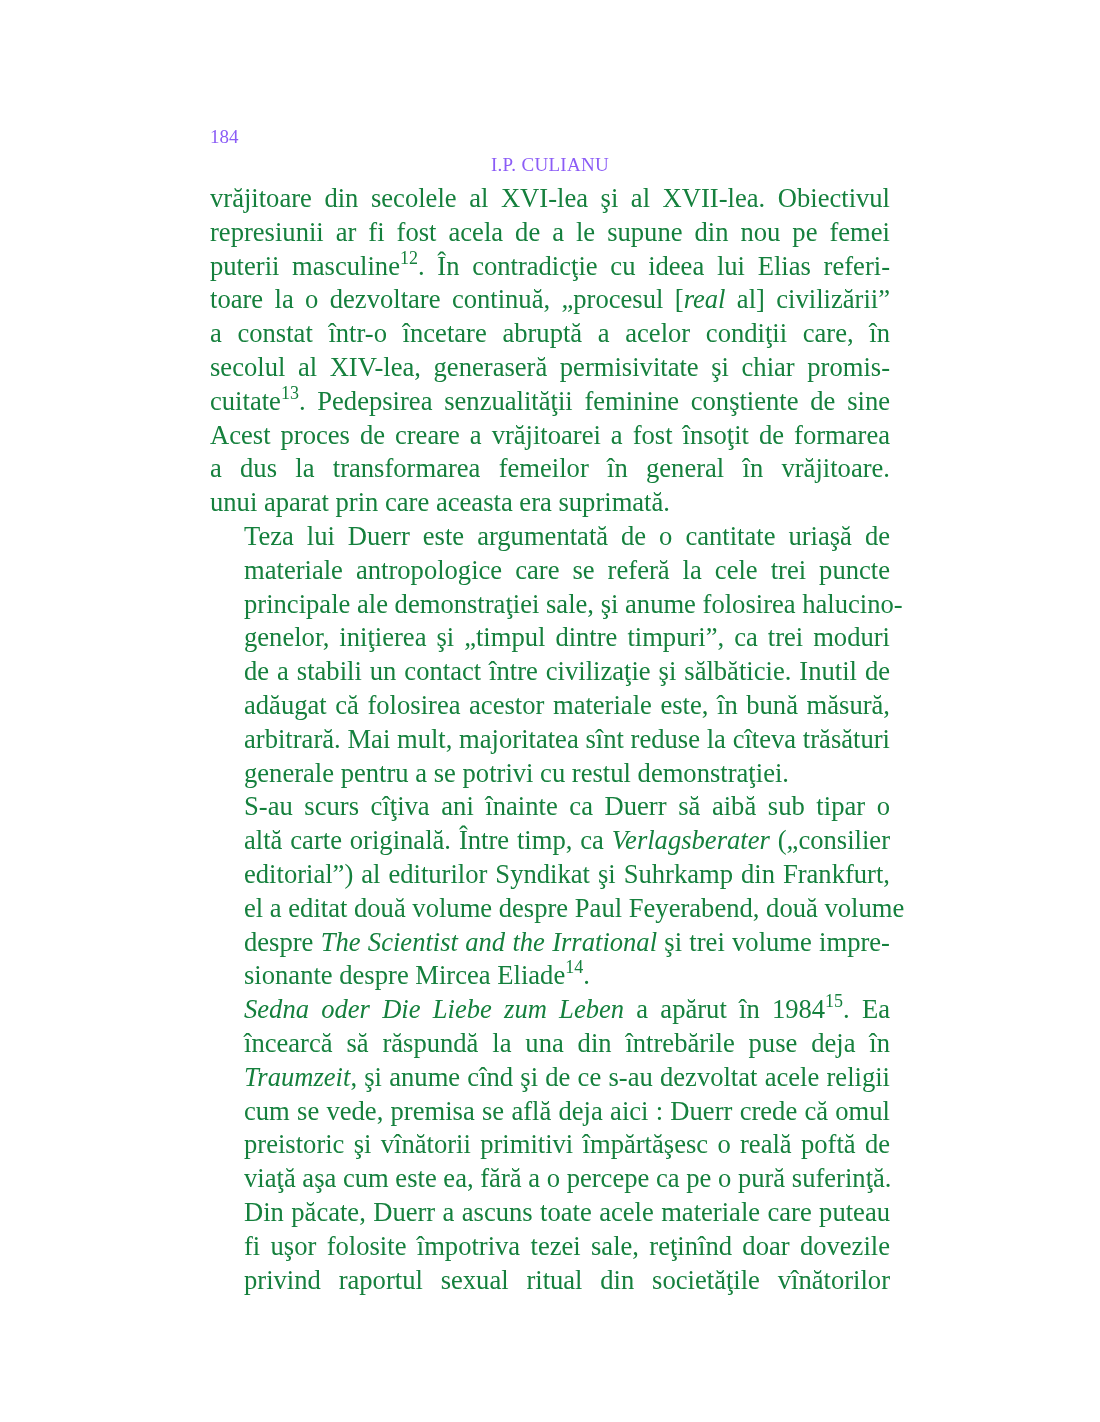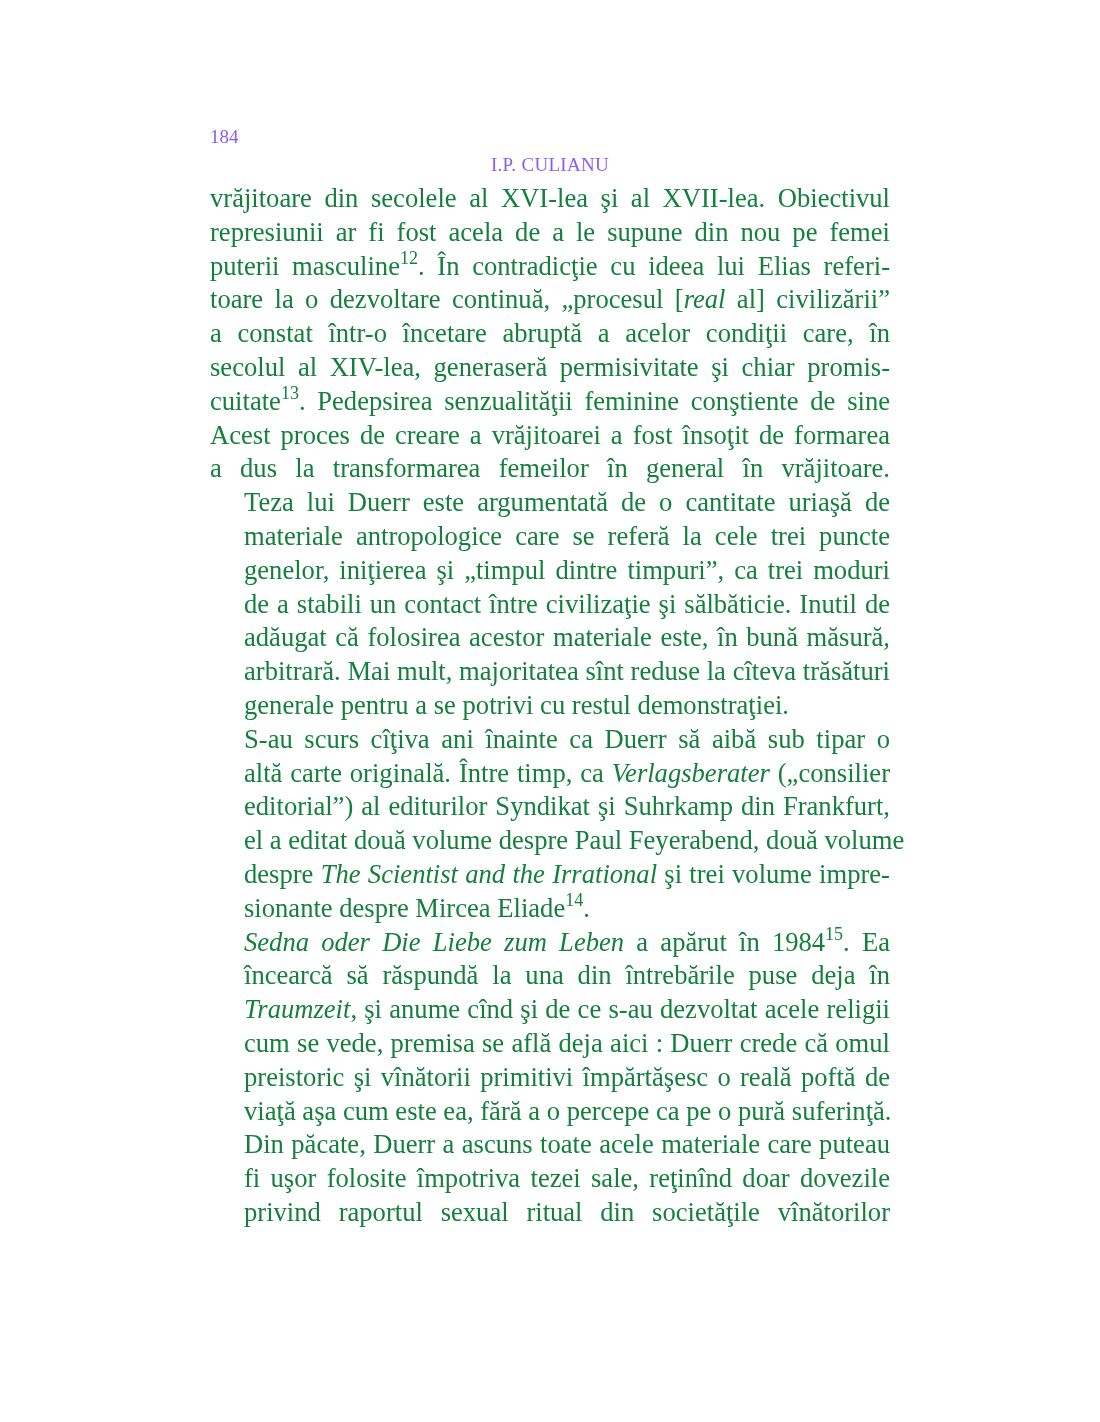--- a/index.html
+++ b/index.html
@@ -30,24 +30,26 @@
       <div class="para">
         <span class="line">vrăjitoare din secolele al XVI-lea şi al XVII-lea. Obiectivul</span>
         <span class="line">represiunii ar fi fost acela de a le supune din nou pe femei</span>
         <span class="line">puterii masculine<sup>12</sup>. În contradicţie cu ideea lui Elias referi-</span>
         <span class="line">toare la o dezvoltare continuă, „procesul [<em>real</em> al] civilizării”</span>
         <span class="line">a constat într-o încetare abruptă a acelor condiţii care, în</span>
         <span class="line">secolul al XIV-lea, generaseră permisivitate şi chiar promis-</span>
         <span class="line">cuitate<sup>13</sup>. Pedepsirea senzualităţii feminine conştiente de sine</span>
         <span class="line">Acest proces de creare a vrăjitoarei a fost însoţit de formarea</span>
         <span class="line">a dus la transformarea femeilor în general în vrăjitoare.</span>
+        <span class="line last">unui aparat prin care aceasta era suprimată.</span>
       </div>
       <div class="para indent">
         <span class="line" style="text-indent: 34px;">Teza lui Duerr este argumentată de o cantitate uriaşă de</span>
         <span class="line">materiale antropologice care se referă la cele trei puncte</span>
+        <span class="line">principale ale demonstraţiei sale, şi anume folosirea halucino-</span>
         <span class="line">genelor, iniţierea şi „timpul dintre timpuri”, ca trei moduri</span>
         <span class="line">de a stabili un contact între civilizaţie şi sălbăticie. Inutil de</span>
         <span class="line">adăugat că folosirea acestor materiale este, în bună măsură,</span>
         <span class="line">arbitrară. Mai mult, majoritatea sînt reduse la cîteva trăsături</span>
         <span class="line last">generale pentru a se potrivi cu restul demonstraţiei.</span>
       </div>
       <div class="para indent">
         <span class="line" style="text-indent: 34px;">S-au scurs cîţiva ani înainte ca Duerr să aibă sub tipar o</span>
         <span class="line">altă carte originală. Între timp, ca <em>Verlagsberater</em> („consilier</span>
         <span class="line">editorial”) al editurilor Syndikat şi Suhrkamp din Frankfurt,</span>

